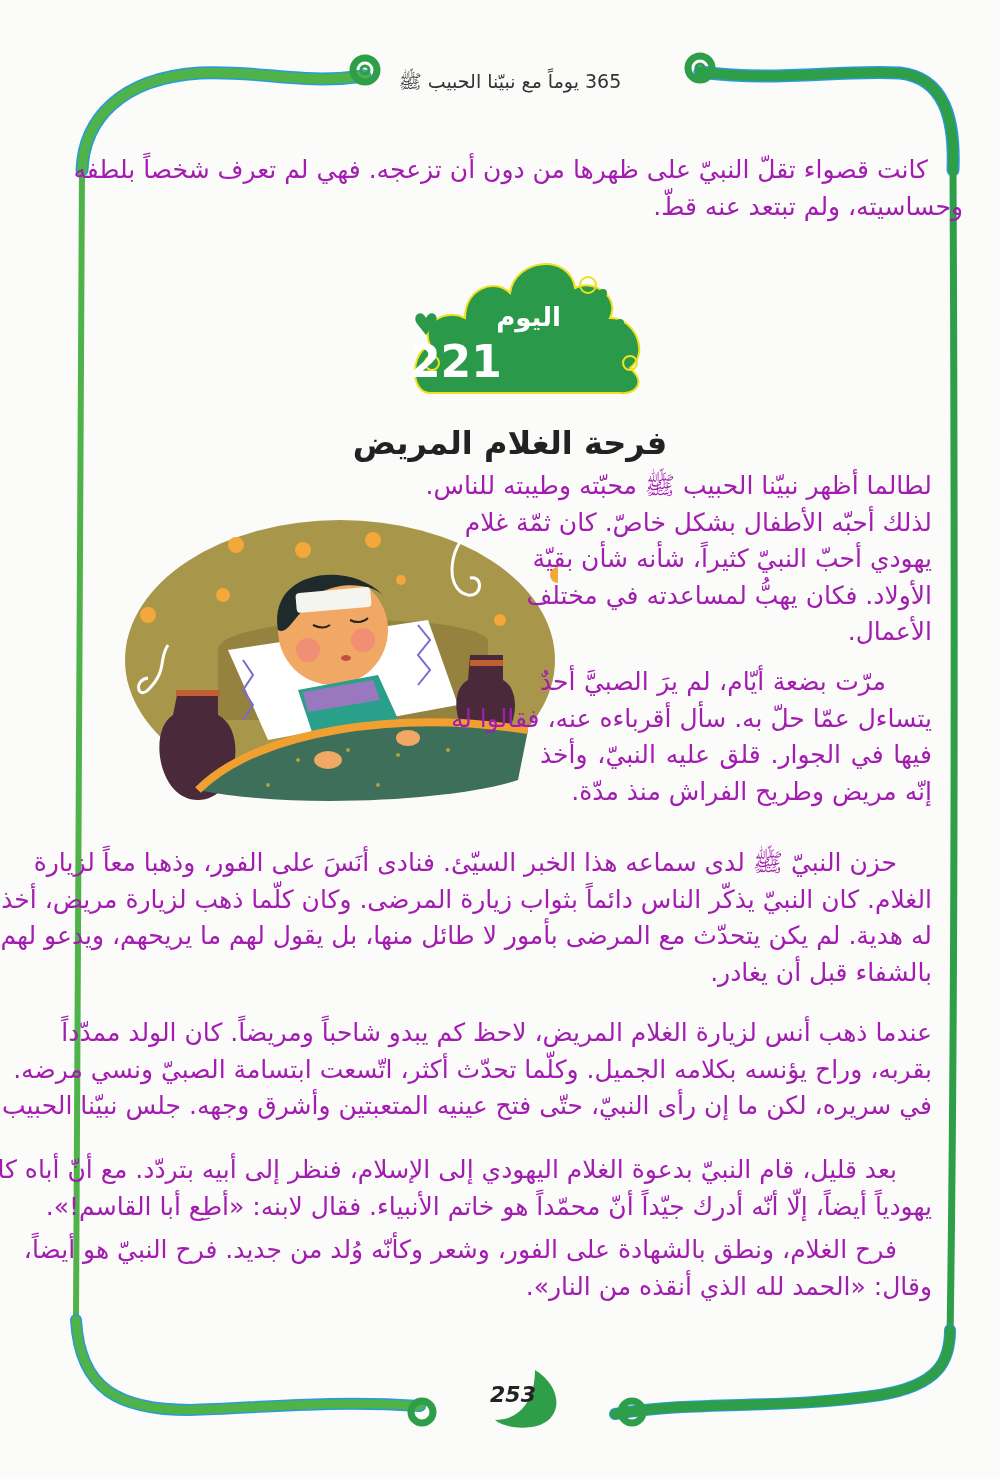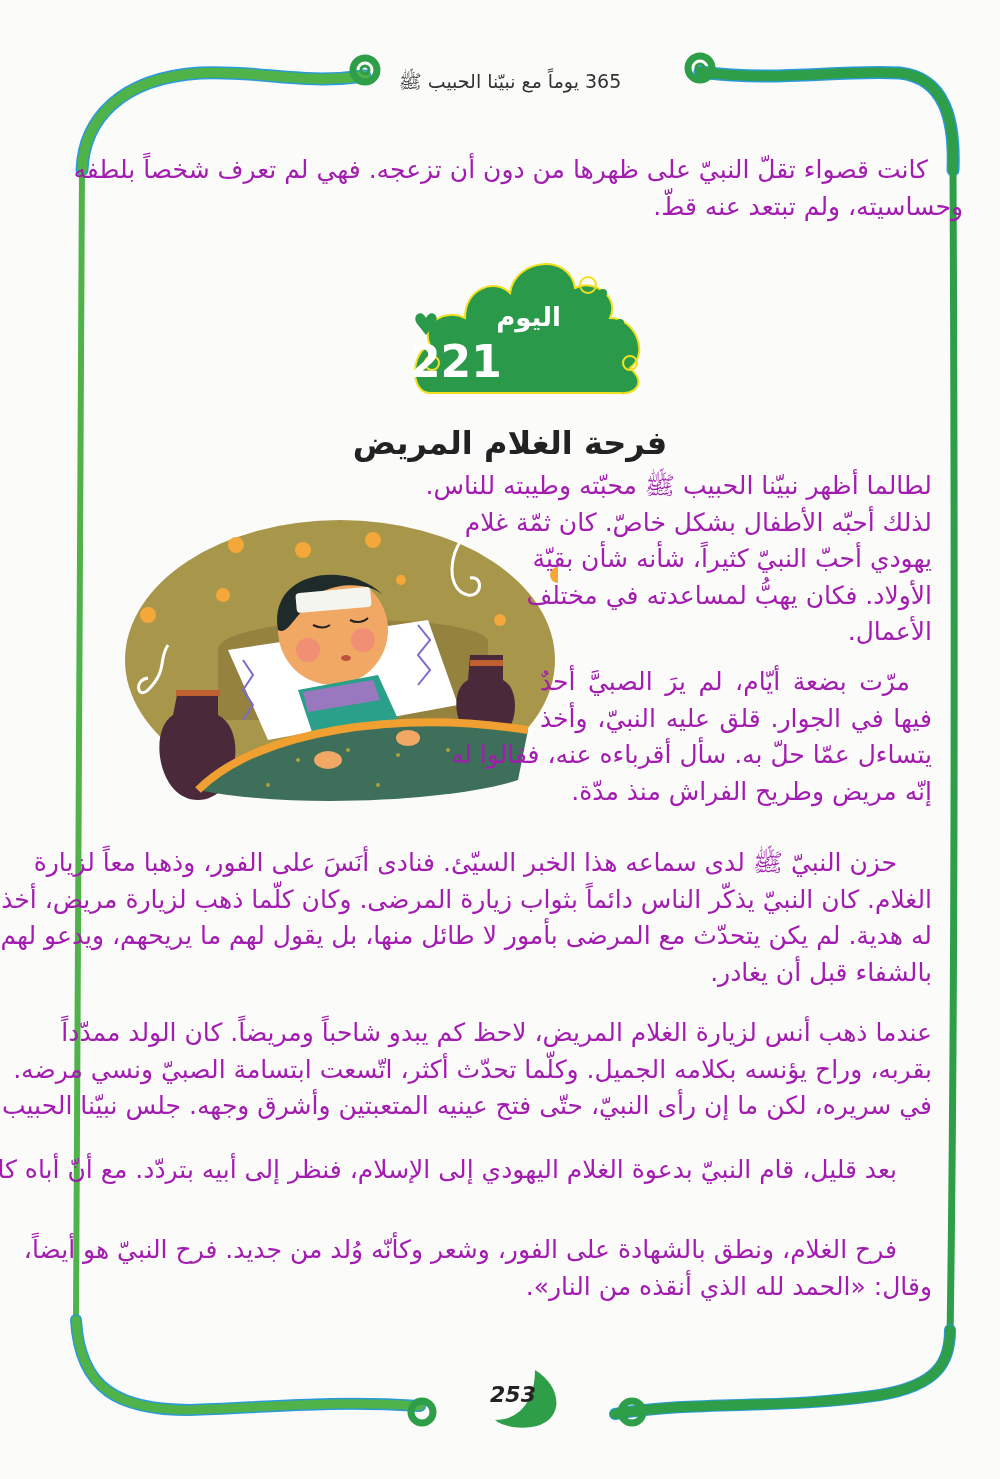--- a/index.html
+++ b/index.html
@@ -136,41 +136,42 @@
 
 <div class="para" style="top:468px; left:452px; width:480px;">
   <span class="line last" style="padding-right:0;">لطالما أظهر نبيّنا الحبيب ﷺ محبّته وطيبته للناس.</span>
   <span class="line" style="margin-left:74px;">لذلك أحبّه الأطفال بشكل خاصّ. كان ثمّة غلام</span>
   <span class="line" style="margin-left:105px;">يهودي أحبّ النبيّ كثيراً، شأنه شأن بقيّة</span>
   <span class="line" style="margin-left:105px;">الأولاد. فكان يهبُّ لمساعدته في مختلف</span>
   <span class="line last">الأعمال.</span>
 </div>
 
 <div class="para" style="top:664px; left:540px; width:392px;">
-  <span class="line" style="margin-right:22px;font-family:Liberation Serif, serif;">مرّت بضعة أيّام، لم يرَ الصبيَّ أحدٌ</span>
+  <span class="line" style="margin-right:46px;">مرّت بضعة أيّام، لم يرَ الصبيَّ أحدٌ</span>
+  <span class="line">يتساءل عمّا حلّ به. سأل أقرباءه عنه، فقالوا له</span>
   <span class="line">فيها في الجوار. قلق عليه النبيّ، وأخذ</span>
-  <span class="line">يتساءل عمّا حلّ به. سأل أقرباءه عنه، فقالوا له</span>
   <span class="line last">إنّه مريض وطريح الفراش منذ مدّة.</span>
 </div>
 
 <div class="para" style="top:845px; left:118px; width:814px;">
   <span class="line" style="margin-right:35px;">حزن النبيّ ﷺ لدى سماعه هذا الخبر السيّئ. فنادى أنَسَ على الفور، وذهبا معاً لزيارة</span>
   <span class="line">الغلام. كان النبيّ يذكّر الناس دائماً بثواب زيارة المرضى. وكان كلّما ذهب لزيارة مريض، أخذ</span>
   <span class="line">له هدية. لم يكن يتحدّث مع المرضى بأمور لا طائل منها، بل يقول لهم ما يريحهم، ويدعو لهم</span>
   <span class="line last">بالشفاء قبل أن يغادر.</span>
 </div>
 
 <div class="para" style="top:1015px; left:118px; width:814px;">
   <span class="line" style="">عندما ذهب أنس لزيارة الغلام المريض، لاحظ كم يبدو شاحباً ومريضاً. كان الولد ممدّداً</span>
   <span class="line last">بقربه، وراح يؤنسه بكلامه الجميل. وكلّما تحدّث أكثر، اتّسعت ابتسامة الصبيّ ونسي مرضه.</span>
   <span class="line">في سريره، لكن ما إن رأى النبيّ، حتّى فتح عينيه المتعبتين وأشرق وجهه. جلس نبيّنا الحبيب</span>
 </div>
 
 <div class="para" style="top:1152px; left:118px; width:814px;">
   <span class="line" style="margin-right:35px;">بعد قليل، قام النبيّ بدعوة الغلام اليهودي إلى الإسلام، فنظر إلى أبيه بتردّد. مع أنّ أباه كان</span>
+  <span class="line last">يهودياً أيضاً، إلّا أنّه أدرك جيّداً أنّ محمّداً هو خاتم الأنبياء. فقال لابنه: «أطِع أبا القاسم!».</span>
 </div>
 
 <div class="para" style="top:1232px; left:118px; width:814px;">
   <span class="line" style="margin-right:35px;">فرح الغلام، ونطق بالشهادة على الفور، وشعر وكأنّه وُلد من جديد. فرح النبيّ هو أيضاً،</span>
   <span class="line last">وقال: «الحمد لله الذي أنقذه من النار».</span>
 </div>
 
 <div class="page-number">253</div>
 
 </body></html>

